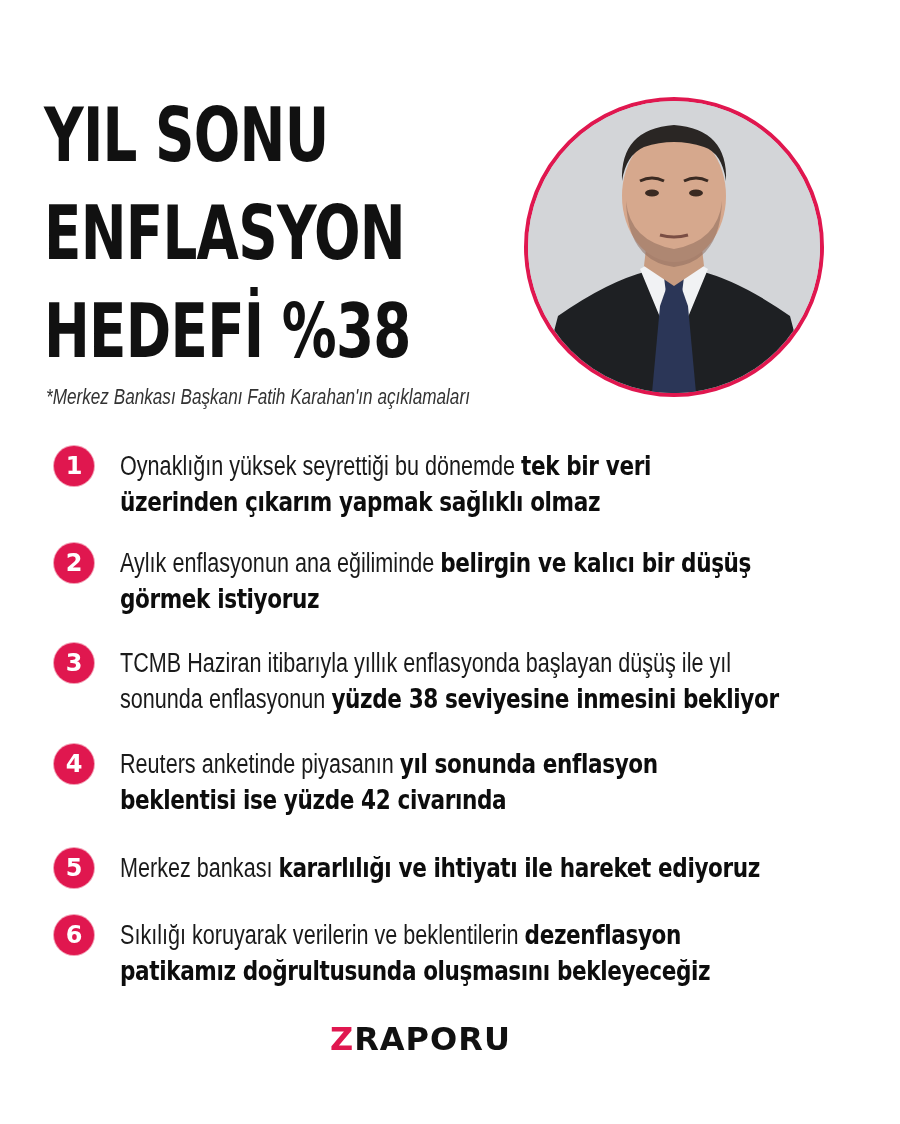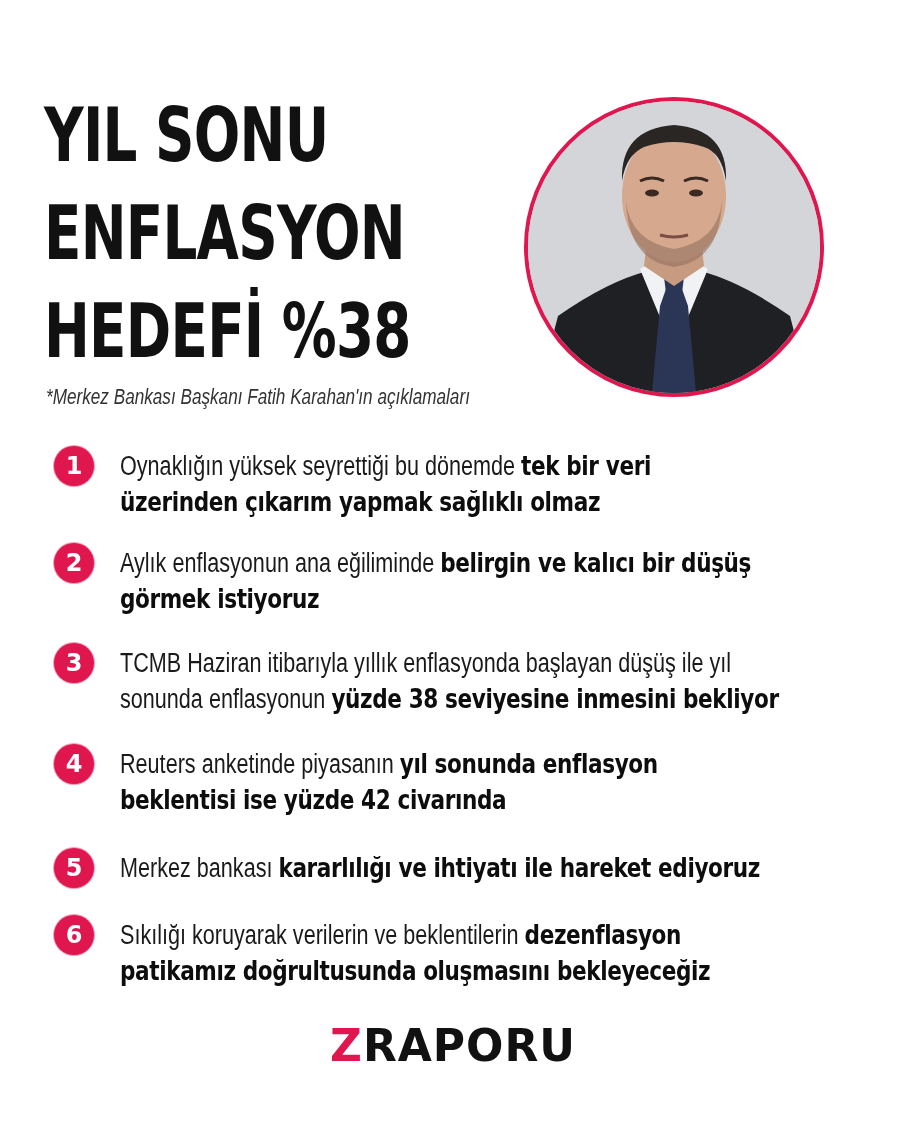--- a/index.html
+++ b/index.html
@@ -38,21 +38,21 @@
   }
   .text {
     margin-left: 26px; font-family: "Liberation Sans", sans-serif;
     font-size: 27px; line-height: 36px; color: #1a1a1a;
     transform: scaleX(0.80); transform-origin: left top; width: 880px;
     margin-top: 2px;
   }
   .text b { font-family: "DejaVu Sans", sans-serif; font-weight: bold; color: #0d0d0d; letter-spacing: -0.5px; }
   .logo {
     position: absolute; left: 330px; top: 1020px;
-    font-family: "DejaVu Sans", sans-serif; font-weight: bold; font-size: 44px;
+    font-family: "DejaVu Sans", sans-serif; font-weight: bold; font-size: 32px;
     letter-spacing: 1px; color: #111; white-space: nowrap;
   }
   .logo .z { color: #e0174f; }
 </style>
 </head>
 <body>
 
 <h1 class="title">
   <span class="line">YIL SONU</span>
   <span class="line">ENFLASYON</span>

